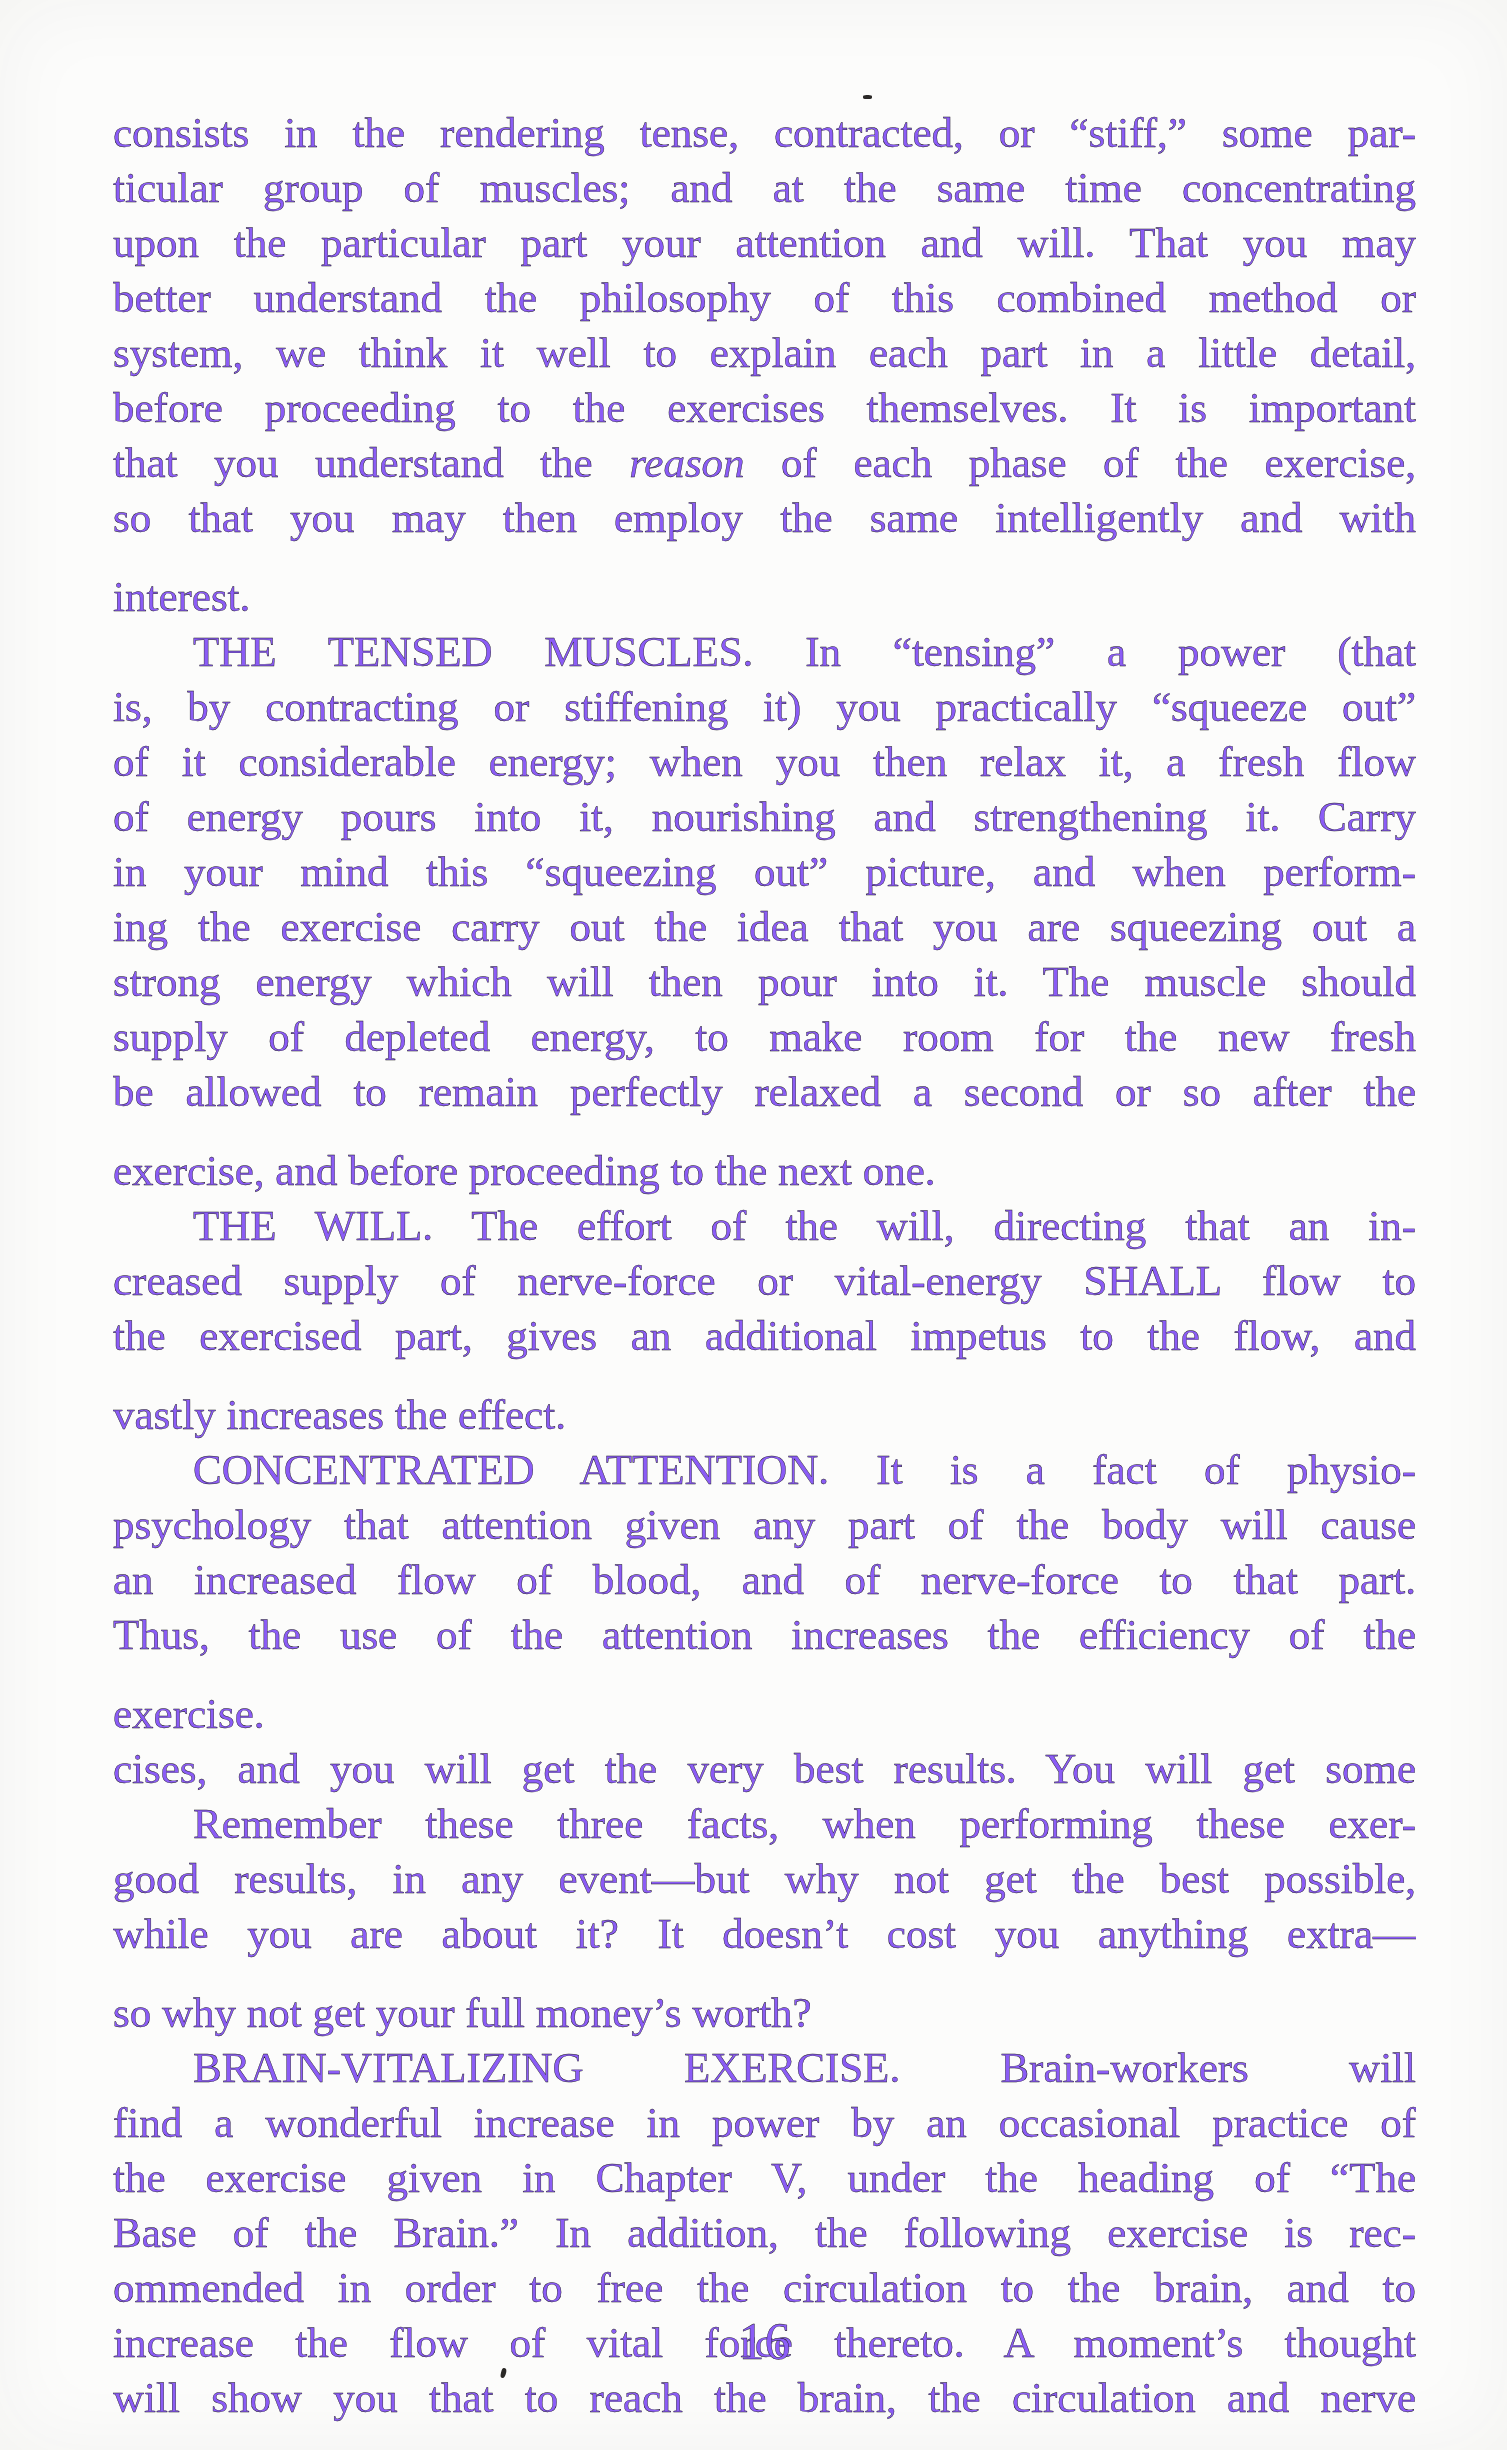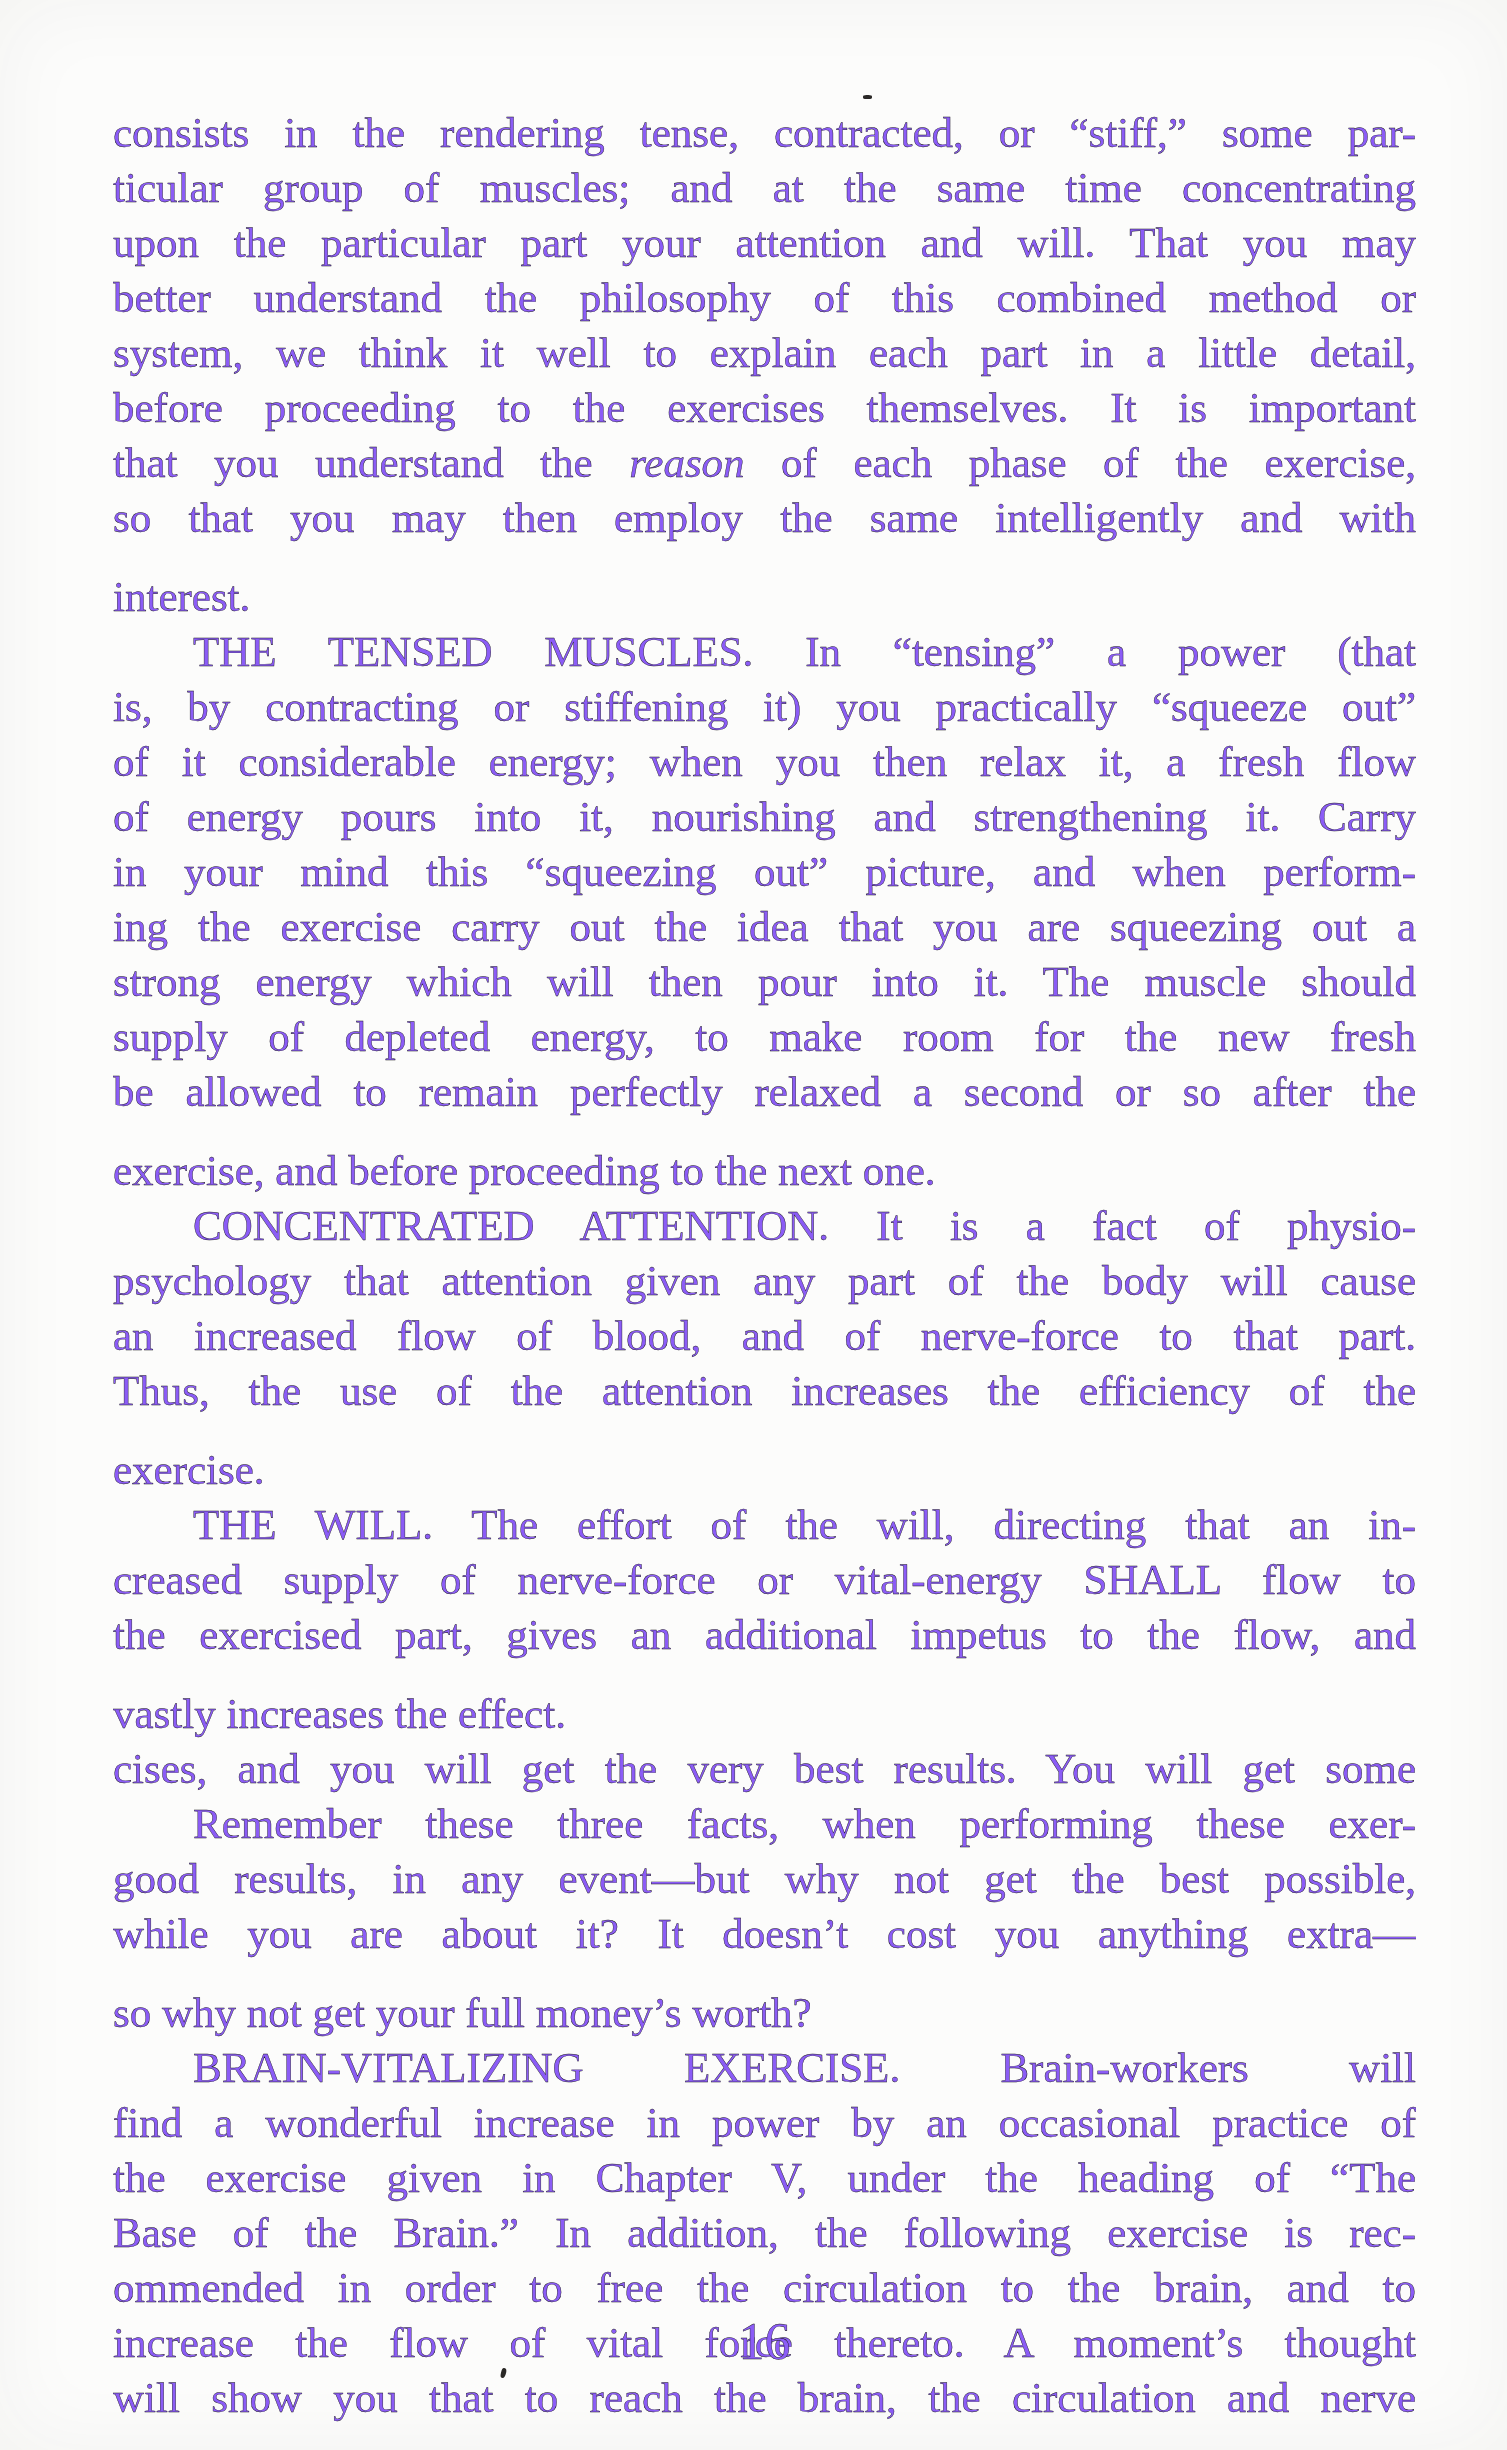--- a/index.html
+++ b/index.html
@@ -79,31 +79,31 @@
         <div class="line"><span>of it considerable energy; when you then relax it, a fresh flow</span></div>
         <div class="line"><span>of energy pours into it, nourishing and strengthening it.  Carry</span></div>
         <div class="line"><span>in your mind this “squeezing out” picture, and when perform-</span></div>
         <div class="line"><span>ing the exercise carry out the idea that you are squeezing out a</span></div>
         <div class="line"><span>strong energy which will then pour into it.  The muscle should</span></div>
         <div class="line"><span>supply of depleted energy, to make room for the new fresh</span></div>
         <div class="line"><span>be allowed to remain perfectly relaxed a second or so after the</span></div>
         <div class="line para-end"><span>exercise, and before proceeding to the next one.</span></div>
       </div>
       <div class="paragraph">
+        <div class="line indent"><span>THE WILL.  The effort of the will, directing that an in-</span></div>
+        <div class="line"><span>creased supply of nerve-force or vital-energy SHALL flow to</span></div>
+        <div class="line"><span>the exercised part, gives an additional impetus to the flow, and</span></div>
+        <div class="line para-end"><span>vastly increases the effect.</span></div>
+      </div>
+      <div class="paragraph">
         <div class="line indent"><span>CONCENTRATED ATTENTION.  It is a fact of physio-</span></div>
         <div class="line"><span>psychology that attention given any part of the body will cause</span></div>
         <div class="line"><span>an increased flow of blood, and of nerve-force to that part.</span></div>
         <div class="line"><span>Thus, the use of the attention increases the efficiency of the</span></div>
         <div class="line para-end"><span>exercise.</span></div>
-      </div>
-      <div class="paragraph">
-        <div class="line indent"><span>THE WILL.  The effort of the will, directing that an in-</span></div>
-        <div class="line"><span>creased supply of nerve-force or vital-energy SHALL flow to</span></div>
-        <div class="line"><span>the exercised part, gives an additional impetus to the flow, and</span></div>
-        <div class="line para-end"><span>vastly increases the effect.</span></div>
       </div>
       <div class="paragraph">
         <div class="line"><span>cises, and you will get the very best results.  You will get some</span></div>
         <div class="line indent"><span>Remember these three facts, when performing these exer-</span></div>
         <div class="line"><span>good results, in any event—but why not get the best possible,</span></div>
         <div class="line"><span>while you are about it?  It doesn’t cost you anything extra—</span></div>
         <div class="line para-end"><span>so why not get your full money’s worth?</span></div>
       </div>
       <div class="paragraph">
         <div class="line indent"><span>BRAIN-VITALIZING EXERCISE.  Brain-workers will</span></div>

